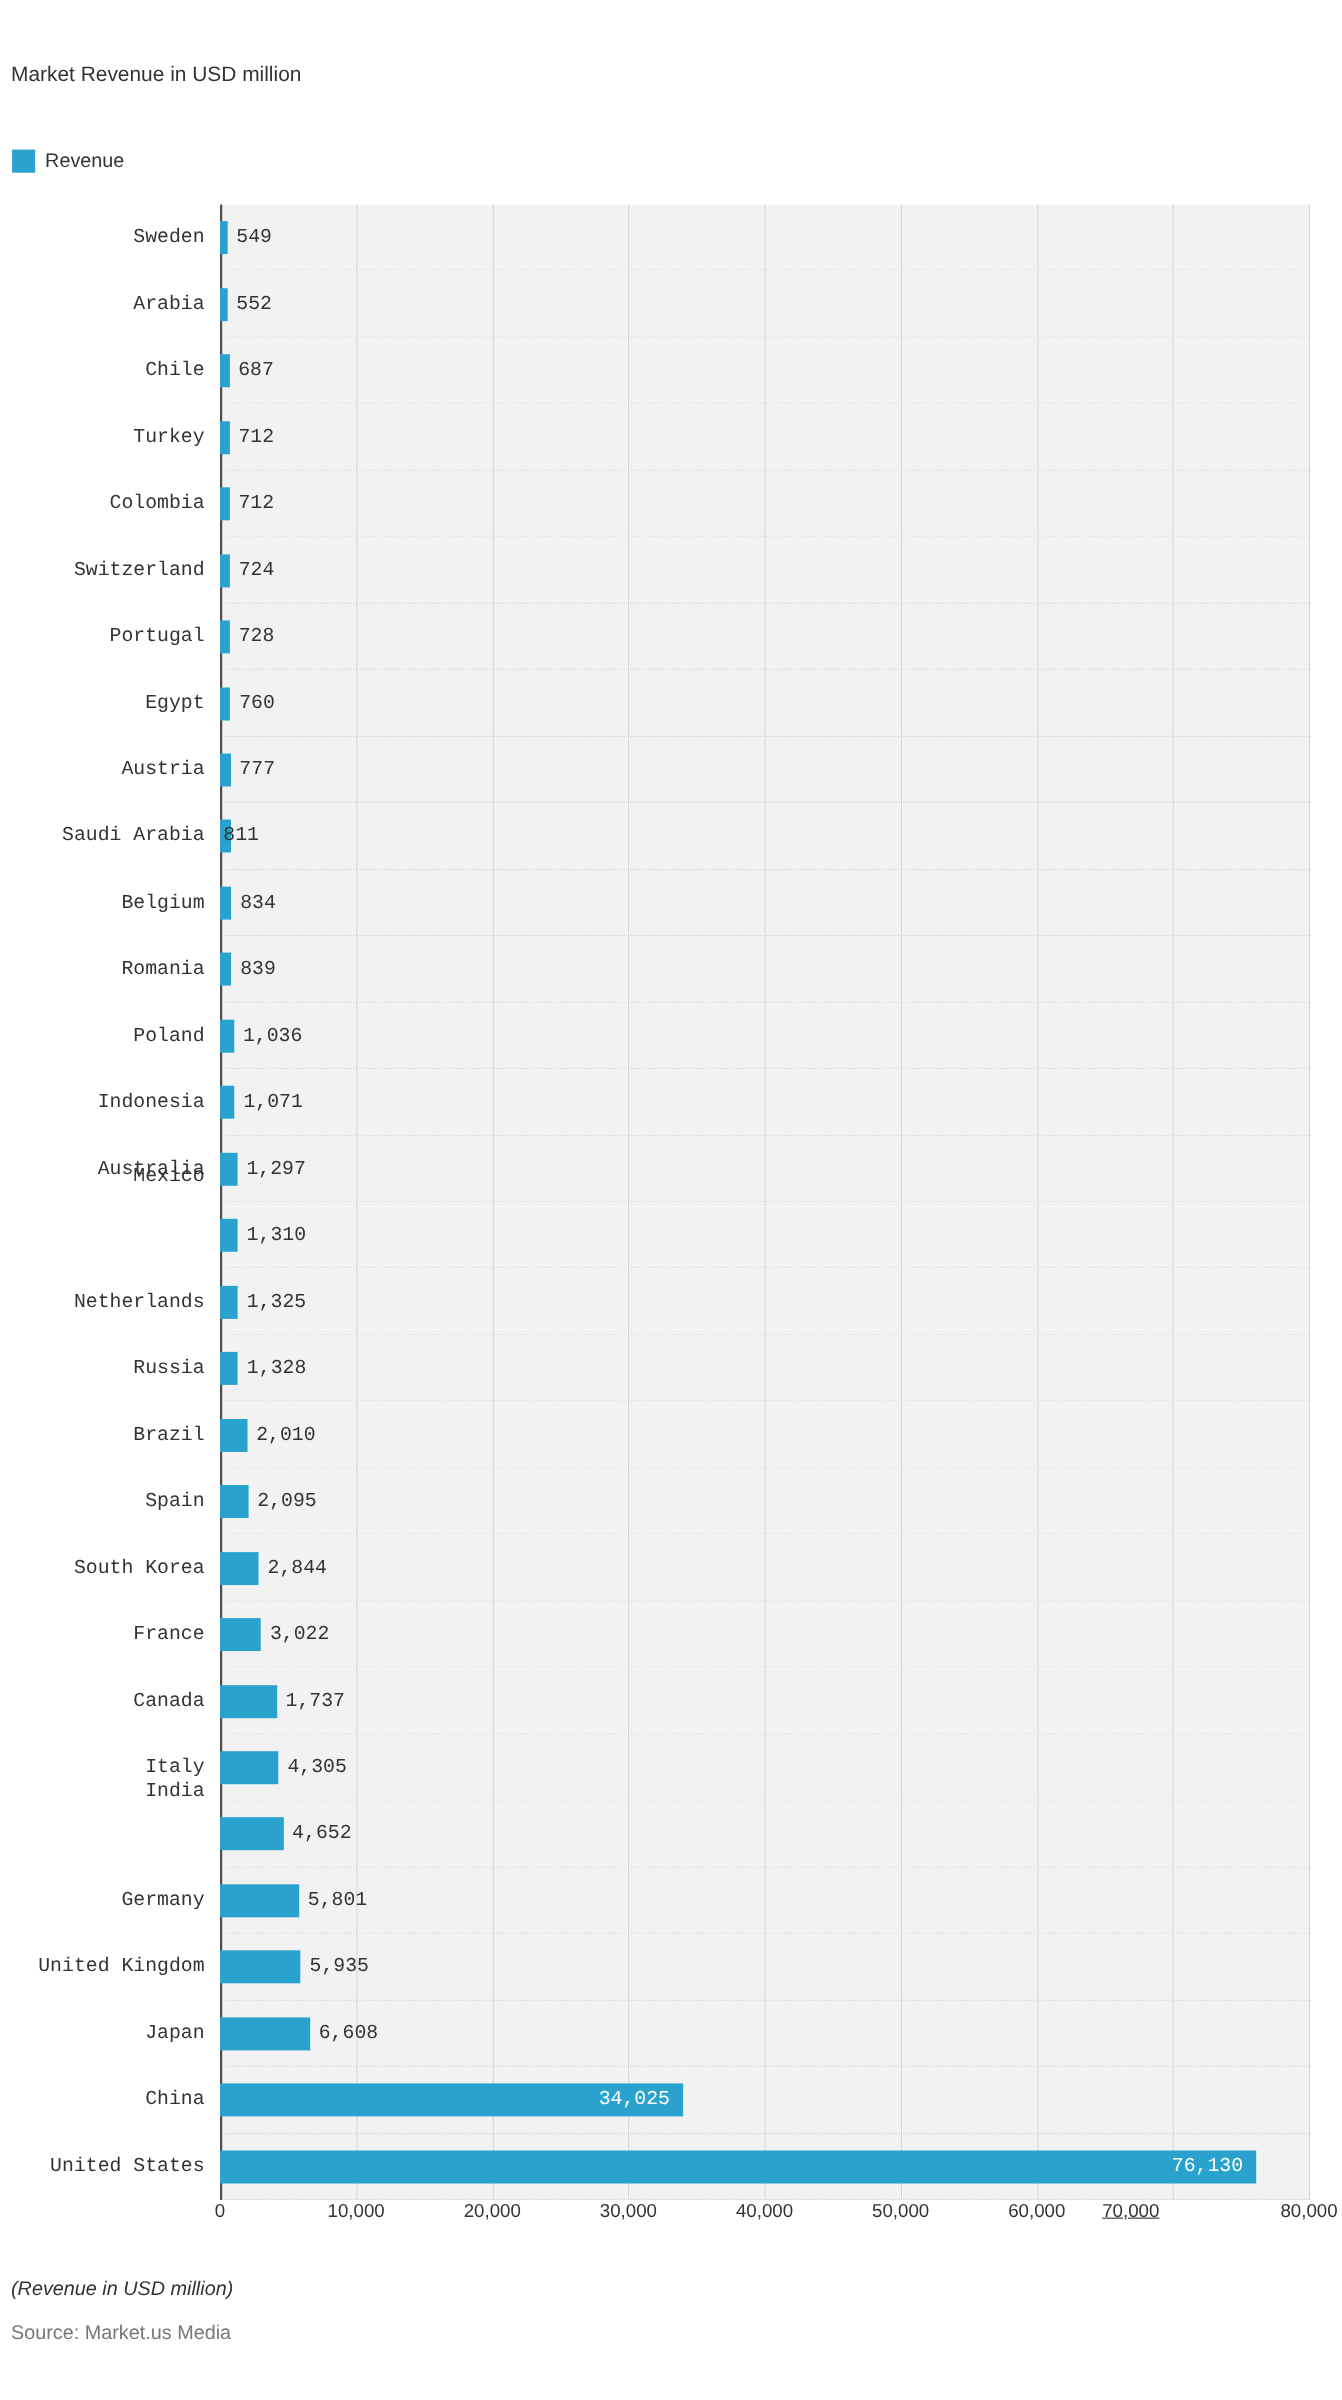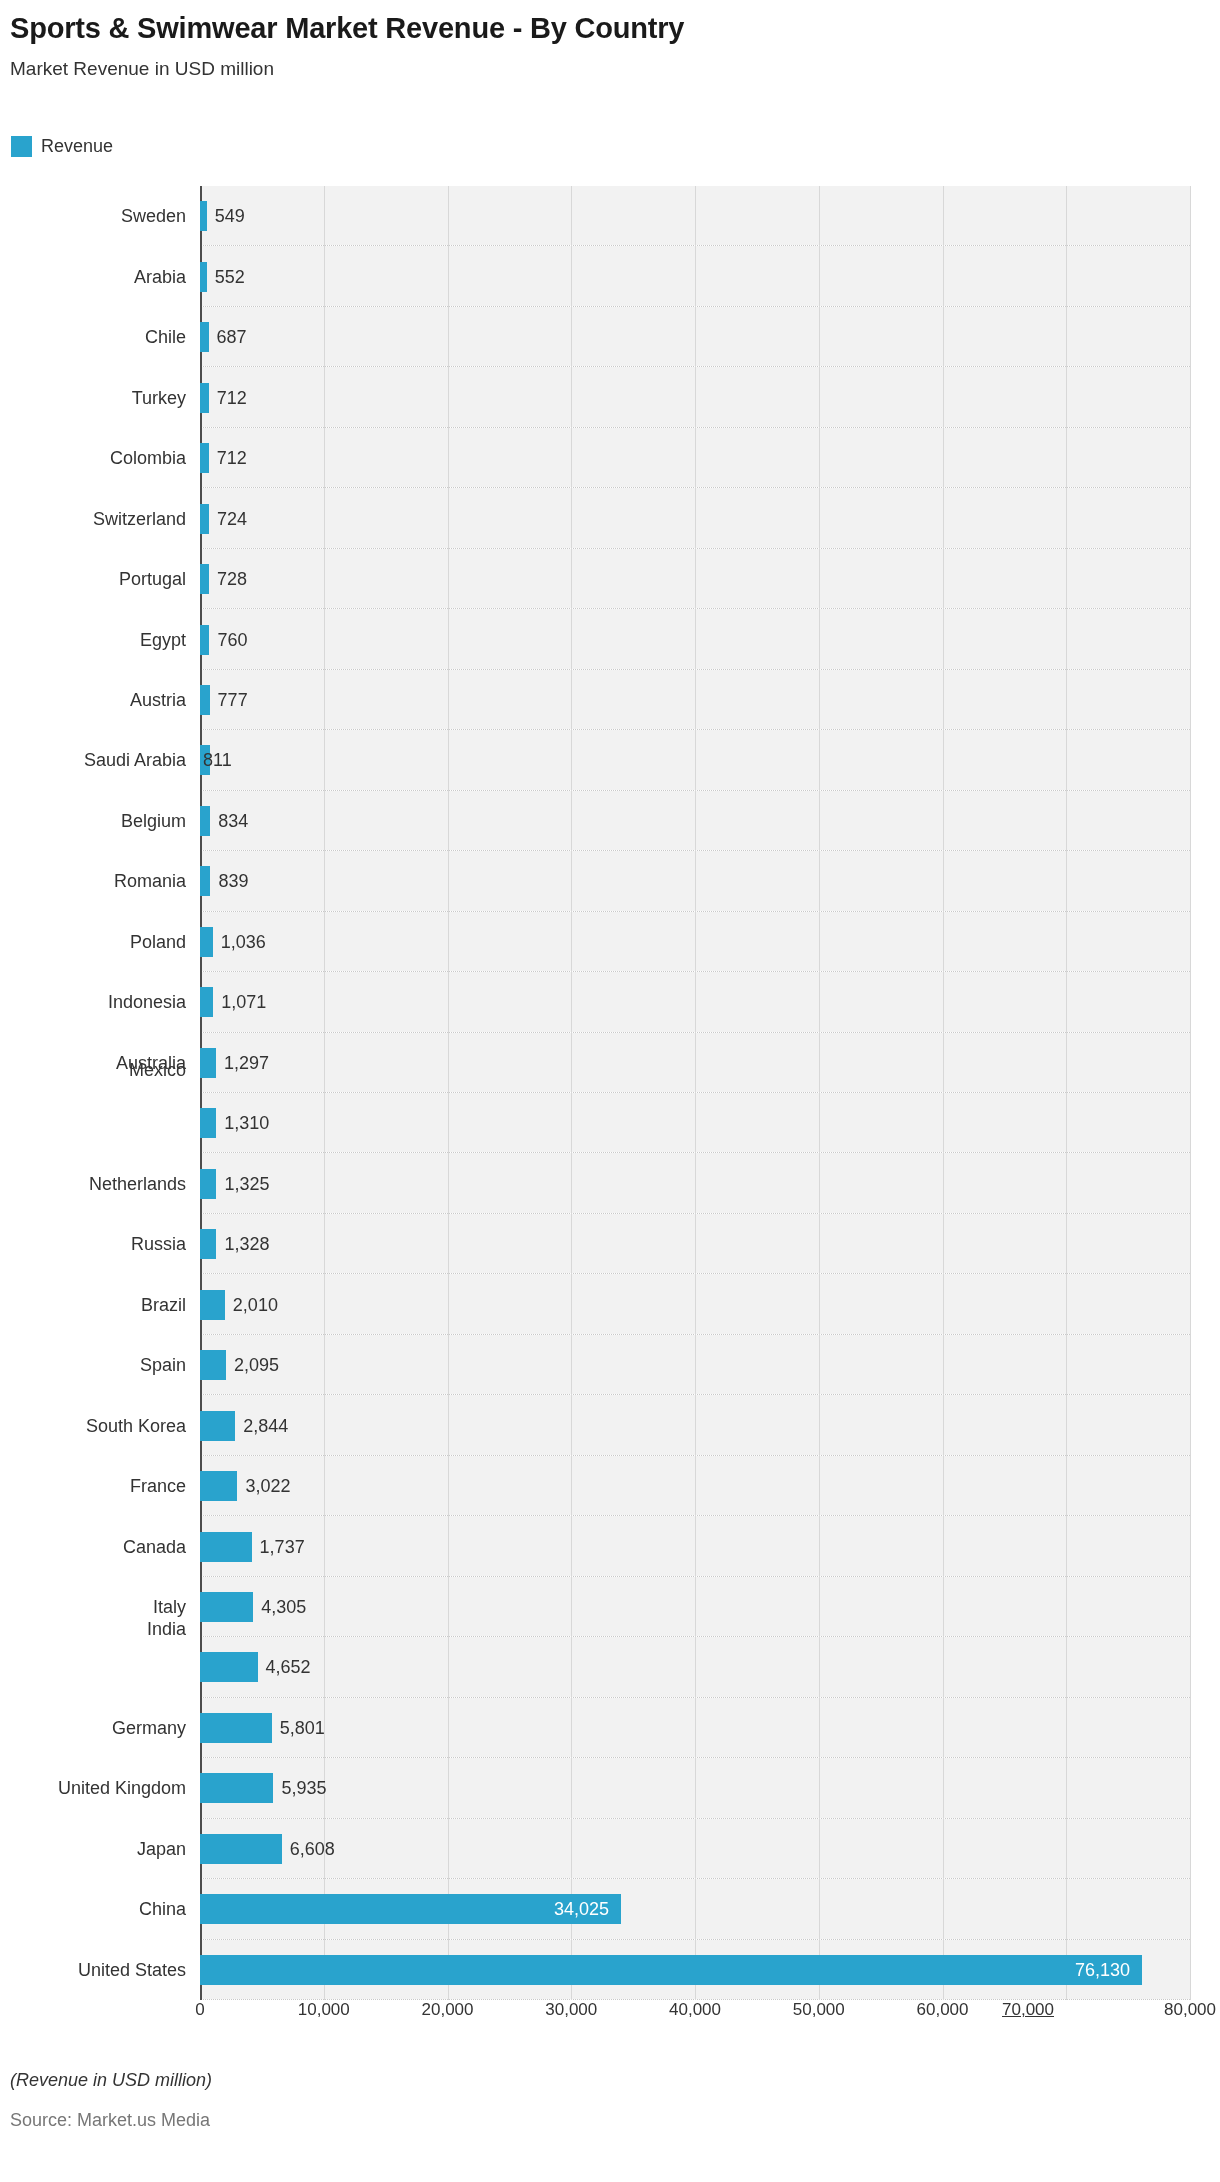--- a/index.html
+++ b/index.html
@@ -58,20 +58,21 @@
   .legend-label {
     font-size: 18px;
     color: #333333;
   }
   .plot-wrap {
     position: absolute;
     left: 0;
     top: 186px;
     width: 1220px;
     height: 1840px;
+    font-family: Liberation Mono, monospace;
   }
   .cat-labels {
     position: absolute;
     left: 0;
     top: 0;
     width: 196px;
     height: 1814px;
   }
   .cat-label {
     position: absolute;
@@ -163,21 +164,20 @@
     top: 2110px;
     font-size: 18px;
     color: #777777;
   }
 </style>
 </head>
 <body>
 
 <div class="page">
 
-  <div class="chart-title">Sports &amp; Swimwear Market Revenue - By Country</div>
   <div class="chart-subtitle">Market Revenue in USD million</div>
 
   <div class="legend">
     <span class="legend-swatch"></span>
     <span class="legend-label">Revenue</span>
   </div>
 
   <div class="plot-wrap">
     <div class="cat-labels" id="cat-labels">
         <div class="cat-label" style="top: 30.2333px;">Sweden</div>

